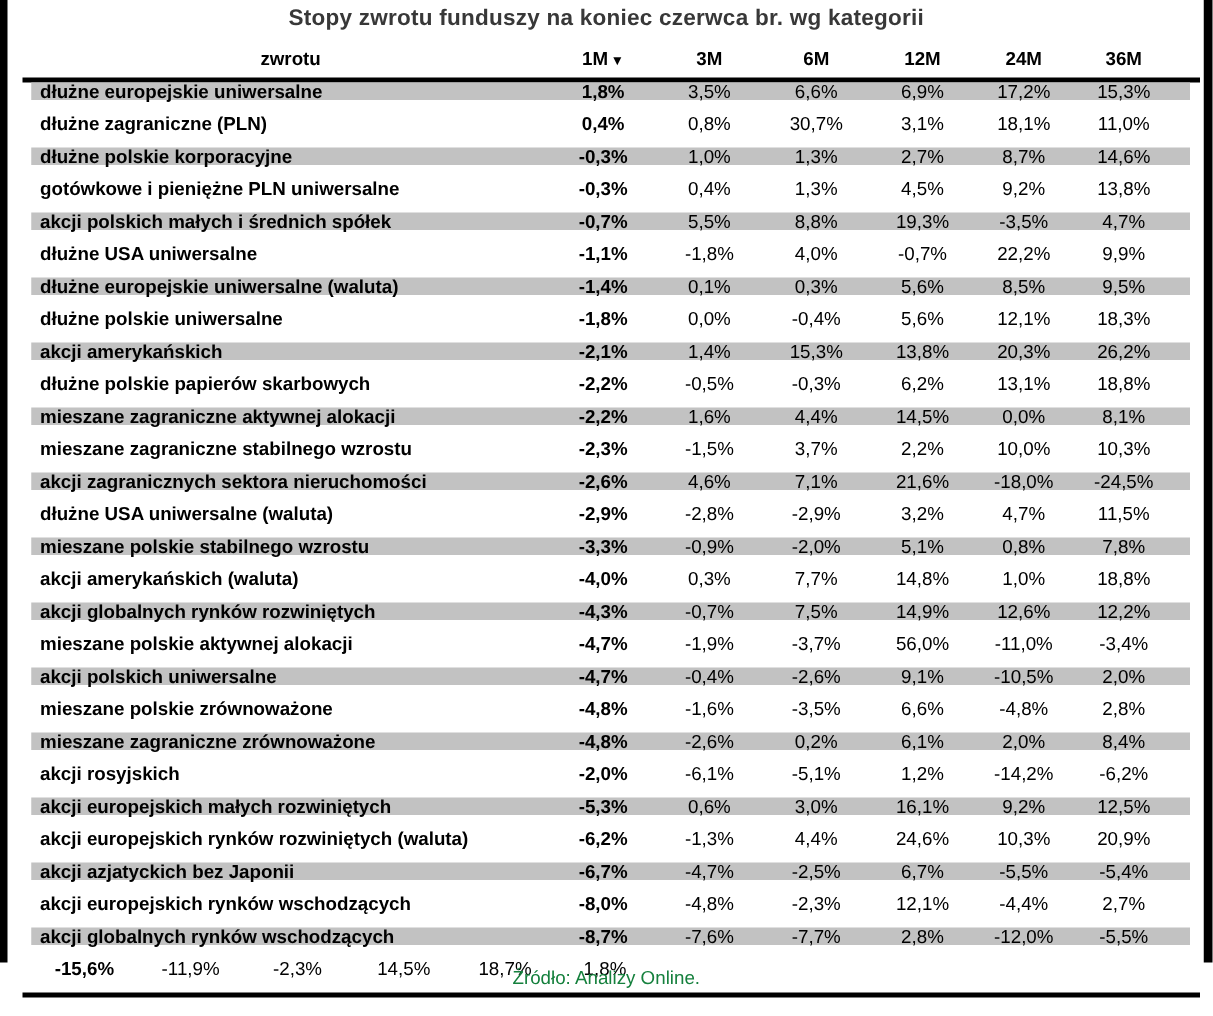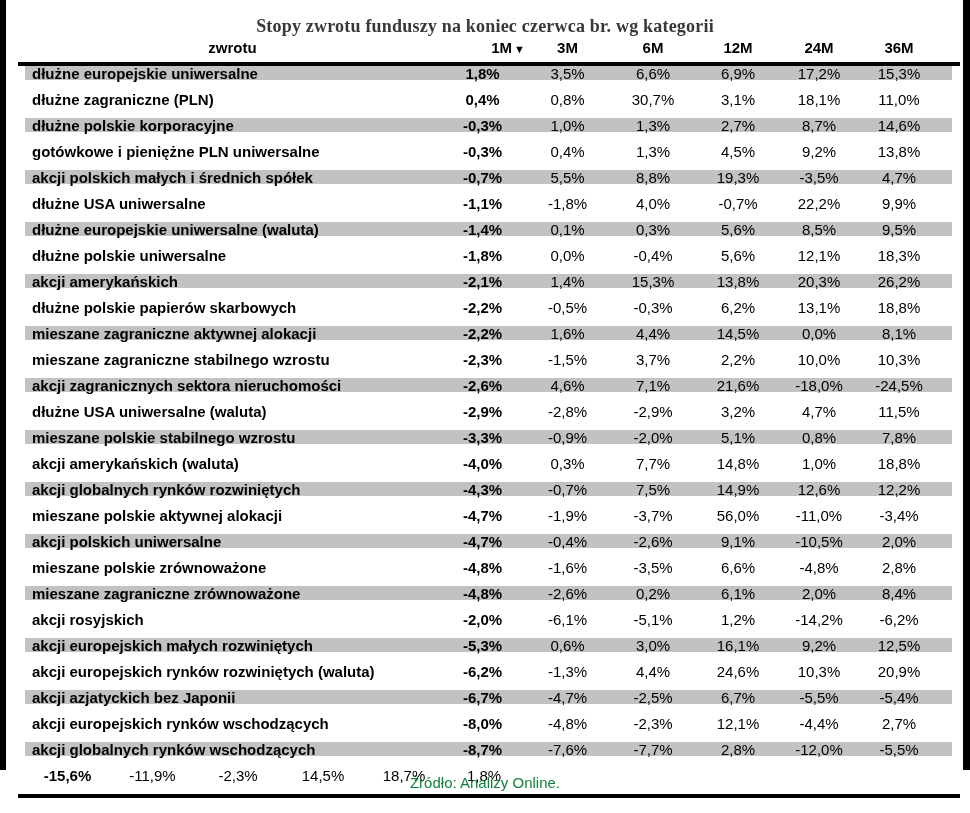--- a/index.html
+++ b/index.html
@@ -19,30 +19,29 @@
     position: absolute;
     top: 0;
     height: 770px;
     background: #000000;
   }
   .vbar.left  { left: 0; width: 6px; }
   .vbar.right { right: 0; width: 7px; }
 
   .title {
     position: absolute;
-    top: 16px;
+    top: 4px;
     left: 0;
     width: 100%;
     margin: 0;
     text-align: center;
     font-size: 18px;
     font-weight: bold;
     color: #383838;
     letter-spacing: 0.2px;
-    font-family: Liberation Serif, serif;
   }
 
   #frame {
     position: absolute;
     left: 18px;
     top: 32px;
     width: 942px;
   }
   .rule {
     height: 4px;
@@ -66,21 +65,21 @@
   }
   .row {
     display: flex;
     align-items: center;
     height: 14px;
     margin: 0 8px 12px 7px;
   }
   .row.alt { background: #c2c2c2; }
 
   .c0 { width: 415px; }
-  .c1 { width: 85px; text-align: right; }
+  .c1 { width: 85px; }
   .c2 { width: 85px; }
   .c3 { width: 86px; }
   .c4 { width: 84px; }
   .c5 { width: 78px; }
   .c6 { width: 94px; padding-right: 12px; box-sizing: border-box; }
 
   .cell {
     font-size: 15px;
     text-align: center;
     white-space: nowrap;

